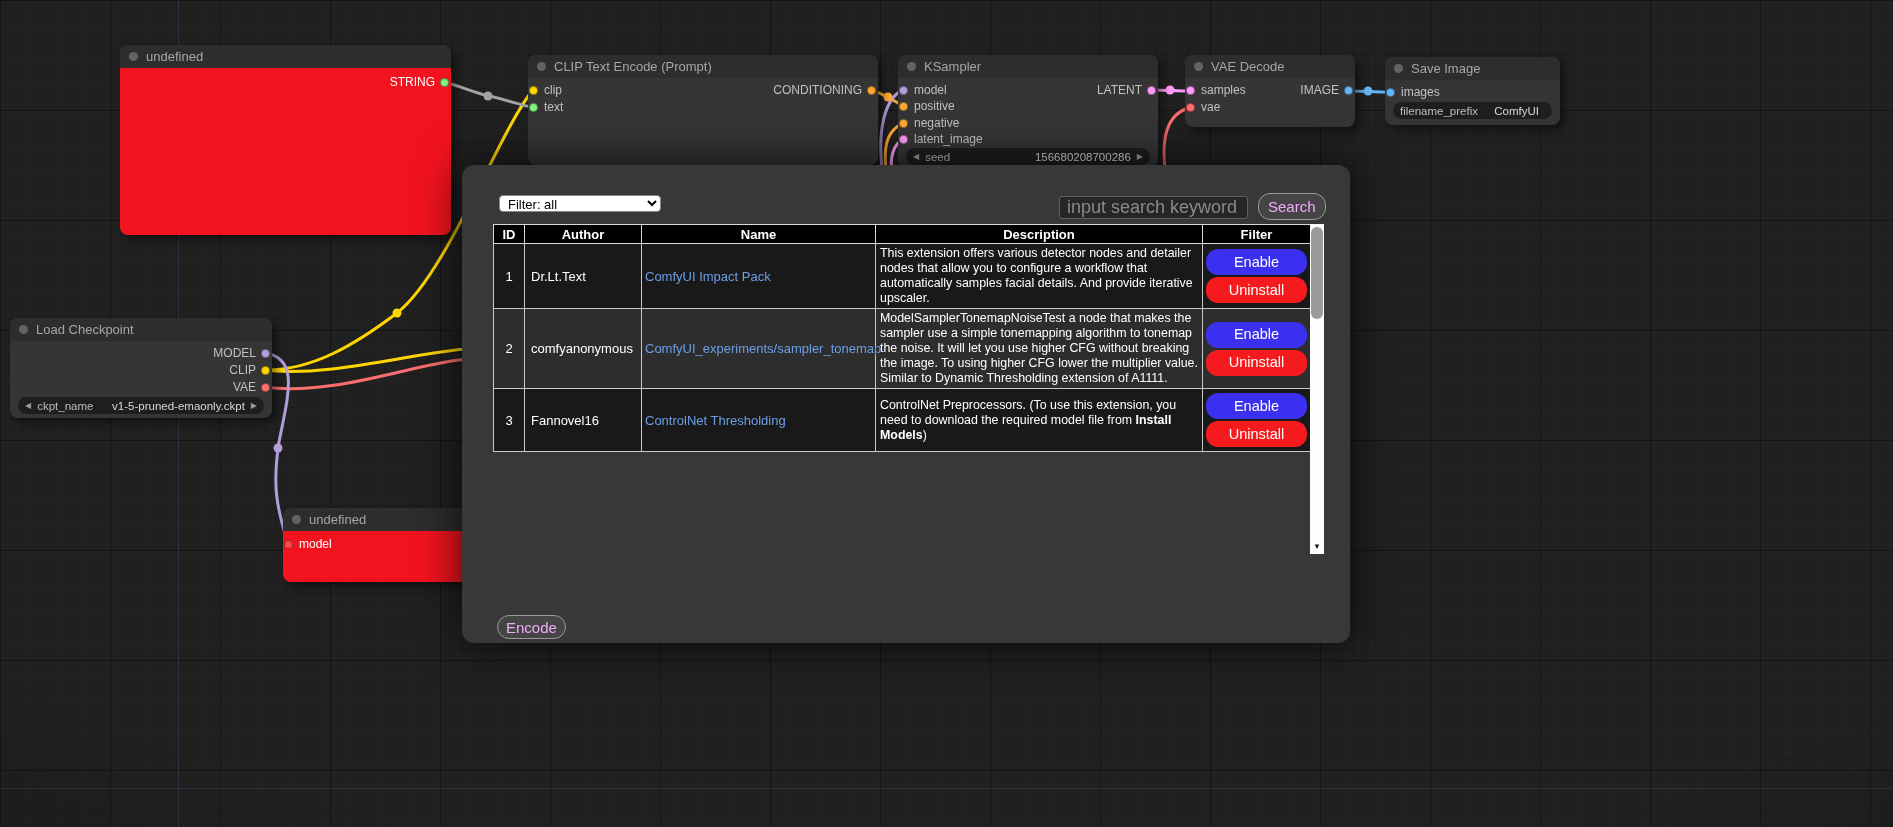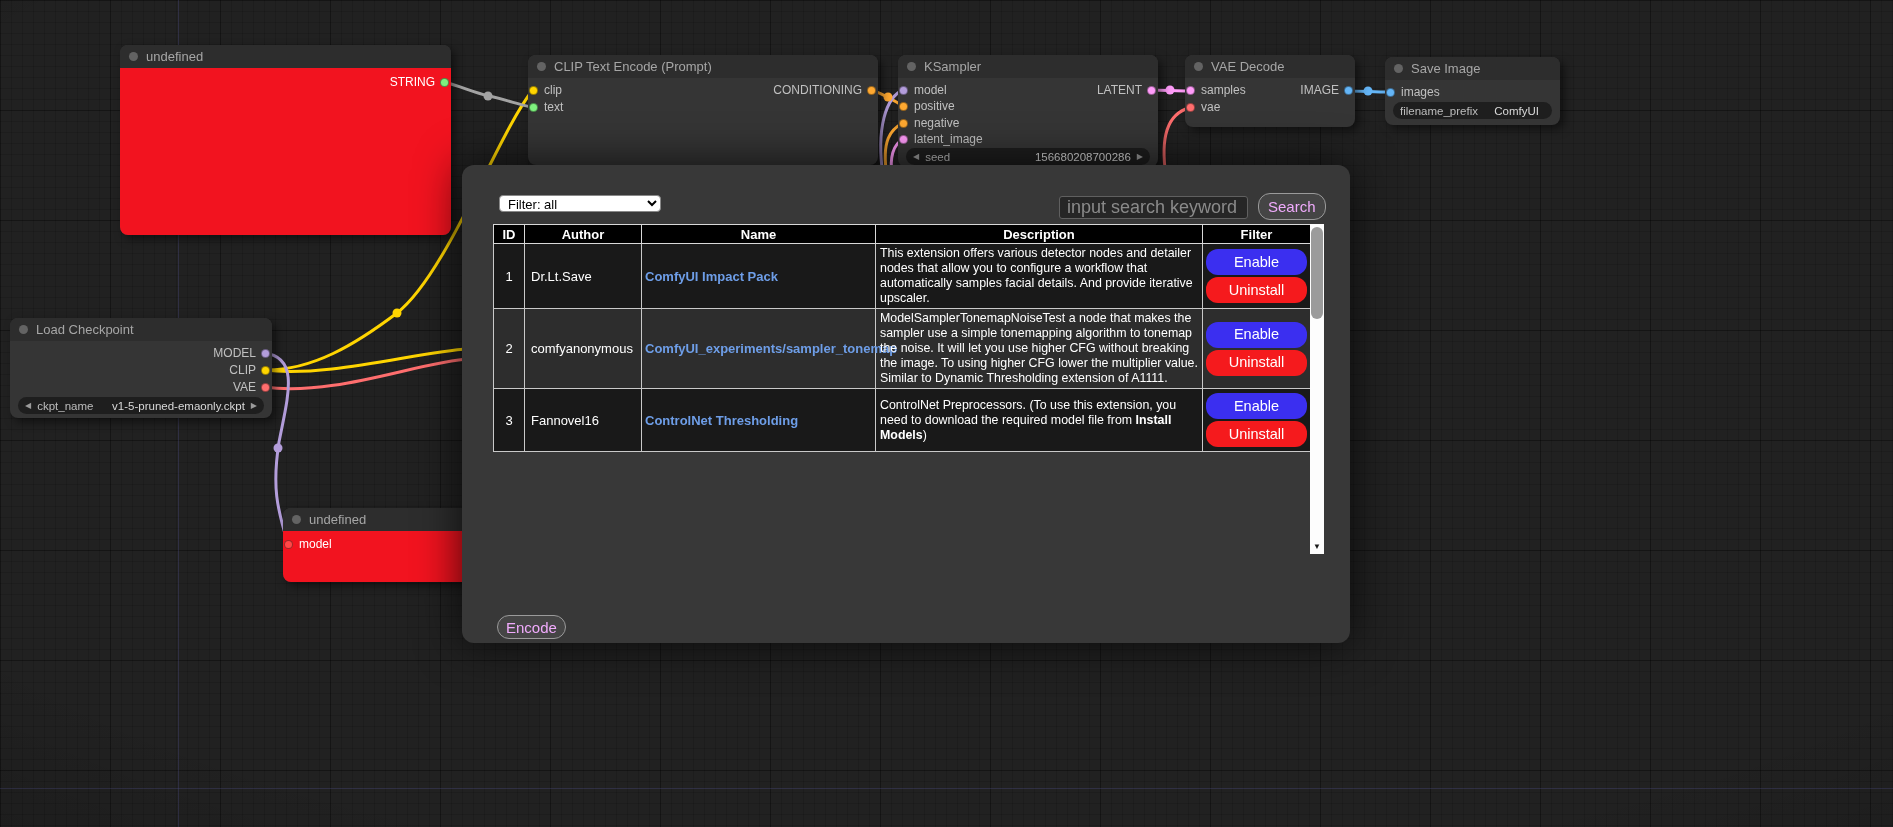--- a/index.html
+++ b/index.html
@@ -62,21 +62,21 @@
   .search-btn{position:absolute;left:796px;top:28px;height:27px;}
   .close-btn{position:absolute;left:35px;top:450px;height:24px;padding:1px 8px;}
 
   .table-wrap{position:absolute;left:31px;top:59px;width:817px;}
   table{width:100%;border-collapse:collapse;table-layout:fixed;padding-left:24px;}
   th{background:#000;color:#fff;font-weight:bold;font-size:13px;border:1px solid #d8d8d8;padding:1px 2px;height:19px;}
   td{border:1px solid #c9c9c9;font-size:13px;color:#fff;padding:2px 3px;vertical-align:middle;}
   tr.dark{background:#191919;} tr.light{background:#2d2d2d;}
   td.c-id{text-align:center;}
   td.c-author{padding-left:6px;}
-  td.c-name a{color:var(--link);font-weight:bold;text-decoration:none;}
+  td.c-name a{color:var(--link);font-weight:normal;text-decoration:none;}
   td.c-desc{font-size:12.4px;line-height:15px;padding:2px 4px;}
   td.c-install{text-align:center;padding:2px;}
   .btn-enable,.btn-uninstall{display:block;width:101px;height:26px;margin:2px auto;border:none;border-radius:12px;color:#fff;font-size:14.5px;font-family:inherit;line-height:21px;cursor:pointer;}
   .btn-enable{background:var(--enable-button);}
   .btn-uninstall{background:var(--uninstall-button);}
 
   .scrollbar{position:absolute;left:848px;top:59px;width:14px;height:330px;background:#fdfdfd;}
   .sb-thumb{position:absolute;left:1px;top:3px;width:12px;height:92px;background:#9b9b9b;border-radius:6px;}
   .sb-arrow{position:absolute;left:0;bottom:0;width:14px;height:14px;background:#fdfdfd;color:#1a1a1a;font-size:8px;line-height:14px;text-align:center;}
 </style>
@@ -278,21 +278,21 @@
             <th>ID</th>
             <th>Author</th>
             <th>Name</th>
             <th>Description</th>
             <th>Filter</th>
           </tr>
         </thead>
         <tbody>
             <tr class="dark">
               <td class="c-id">1</td>
-              <td class="c-author">Dr.Lt.Save</td>
+              <td class="c-author">Dr.Lt.Text</td>
               <td class="c-name"><a href="#">ComfyUI Impact Pack</a></td>
               <td class="c-desc">This extension offers various detector nodes and detailer nodes that allow you to configure a workflow that automatically samples facial details. And provide iterative upscaler.</td>
               <td class="c-install">
                 <button class="btn-enable">Enable</button>
                 <button class="btn-uninstall">Uninstall</button>
               </td>
             </tr>
             <tr class="light">
               <td class="c-id">2</td>
               <td class="c-author">comfyanonymous</td>

